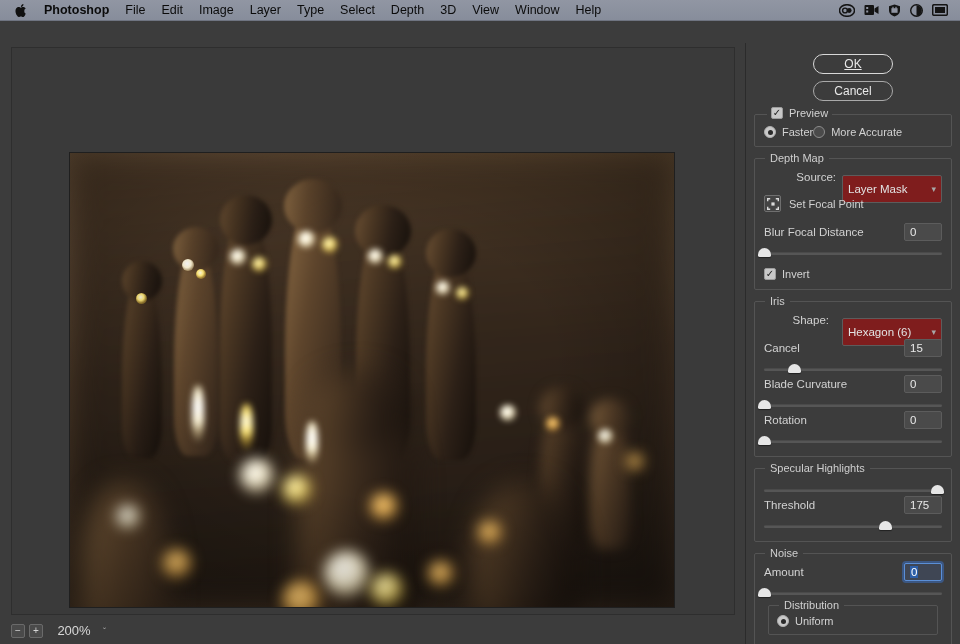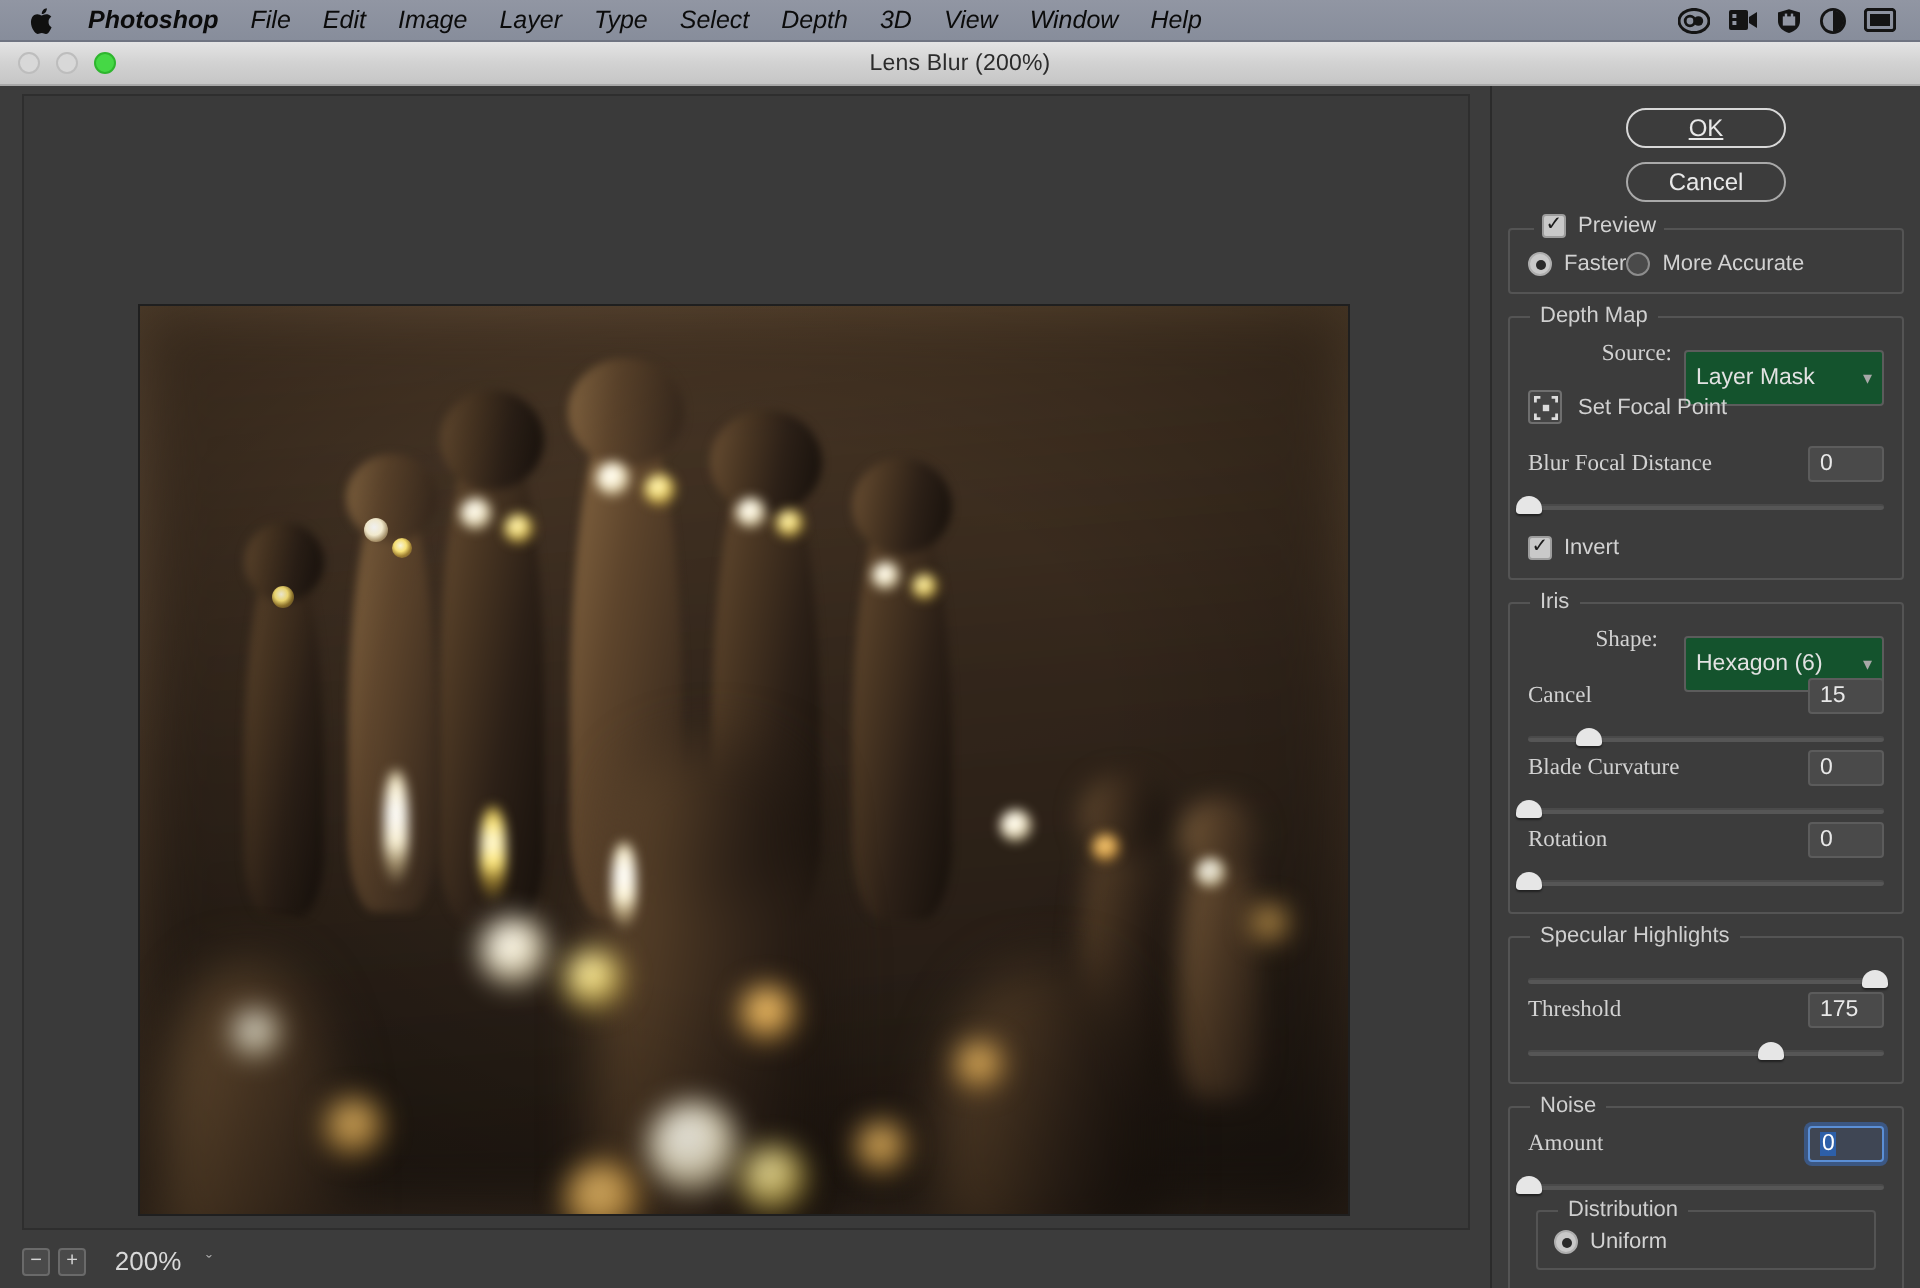--- a/index.html
+++ b/index.html
@@ -21,21 +21,21 @@
     padding: 0 8px;
     font-size: 12px; color: #111;
     z-index: 50;
   }
   .menubar .apple {
     width: 18px; display: flex; justify-content: center; align-items: center;
     margin: 0 6px 0 4px;
   }
   .menu-item {
     padding: 0 8px; height: 21px; line-height: 21px;
-    white-space: nowrap; font-size: 12.5px; color: #0b0b0b; font-style: italic;
+    white-space: nowrap; font-size: 12.5px; color: #0b0b0b;
   }
   .menu-item.app-name { font-weight: bold; }
   .menubar .spacer { flex: 1 1 auto; }
   .status-icons { display: flex; align-items: center; gap: 9px; padding-right: 4px; }
   .status-icons .si { display: flex; align-items: center; justify-content: center; }
 
   
   .titlebar {
     position: absolute; top: 21px; left: 0; width: 960px; height: 22px;
     background: linear-gradient(to bottom, #e4e4e4 0%, #d2d2d2 50%, #c6c6c6 100%);
@@ -173,21 +173,21 @@
   .group.notitle { margin-top: 9px; padding: 7px 9px 8px 9px; }
   .group > .g-title {
     position: absolute; top: -7px; left: 10px;
     background: #3c3c3c; padding: 0 5px;
     font-size: 11px; color: #cfcfcf;
   }
   .group.sub { margin: 6px 4px 2px 4px; padding: 9px 8px 7px 8px; }
 
   .row { display: flex; align-items: center; height: 18px; }
   .row + .row { margin-top: 7px; }
-  .row .lbl { font-size: 11.5px; color: #d2d2d2; font-family: Liberation Serif, serif; }
+  .row .lbl { font-size: 11.5px; color: #d2d2d2; }
   .row .grow { flex: 1 1 auto; }
 
   .checkrow { display: flex; align-items: center; gap: 6px; }
   .chk {
     width: 12px; height: 12px; border-radius: 2px;
     border: 1px solid #8d8d8d; background: #5a5a5a;
     display: flex; align-items: center; justify-content: center;
     font-size: 10px; color: #1c1c1c; line-height: 1;
   }
   .chk.on { background: #c9c9c9; border-color: #9d9d9d; color: #1c1c1c; }
@@ -197,21 +197,21 @@
     width: 12px; height: 12px; border-radius: 50%;
     border: 1px solid #8d8d8d; background: #4a4a4a;
     display: flex; align-items: center; justify-content: center;
   }
   .rad .dot { width: 5px; height: 5px; border-radius: 50%; background: transparent; }
   .rad.on { background: #c9c9c9; border-color: #aeaeae; }
   .rad.on .dot { background: #2a2a2a; }
 
   .select {
     height: 28px; min-width: 100px;
-    background: #14532d; border: 1px solid #5c5c5c; border-radius: 2px;
+    background: #7f1d1d; border: 1px solid #5c5c5c; border-radius: 2px;
     display: flex; align-items: center; padding: 0 5px;
     font-size: 11.5px; color: #e2e2e2; margin-top: 23px;
   }
   .select .sv { flex: 1 1 auto; }
   .select .chev { color: #a8a8a8; font-size: 9px; margin-left: 6px; }
 
   .numbox {
     width: 38px; height: 18px;
     background: #4a4a4a; border: 1px solid #5c5c5c; border-radius: 2px;
     display: flex; align-items: center; padding: 0 5px;
@@ -302,28 +302,20 @@
       </span>
       <span class="si">
         <svg width="16" height="12" viewBox="0 0 16 12">
             <rect x="0.7" y="0.7" width="14.6" height="10.6" rx="1.4" fill="none" stroke="#141414" stroke-width="1.5"></rect>
             <rect x="3" y="3" width="10" height="6" fill="#141414"></rect>
           </svg>
       </span>
     </div>
   </div>
 
-  <div class="titlebar">
-    <div class="traffic">
-      <span class="light red"></span>
-      <span class="light yellow"></span>
-      <span class="light green"></span>
-    </div>
-    <div class="win-title">Lens Blur (200%)</div>
-  </div>
 
   <div class="dialog">
 
     <div class="preview-pane">
       <div class="preview-canvas">
 
         <div class="photo">
 
           <div class="layer bg-grad"></div>
           <div class="layer floor"></div>

